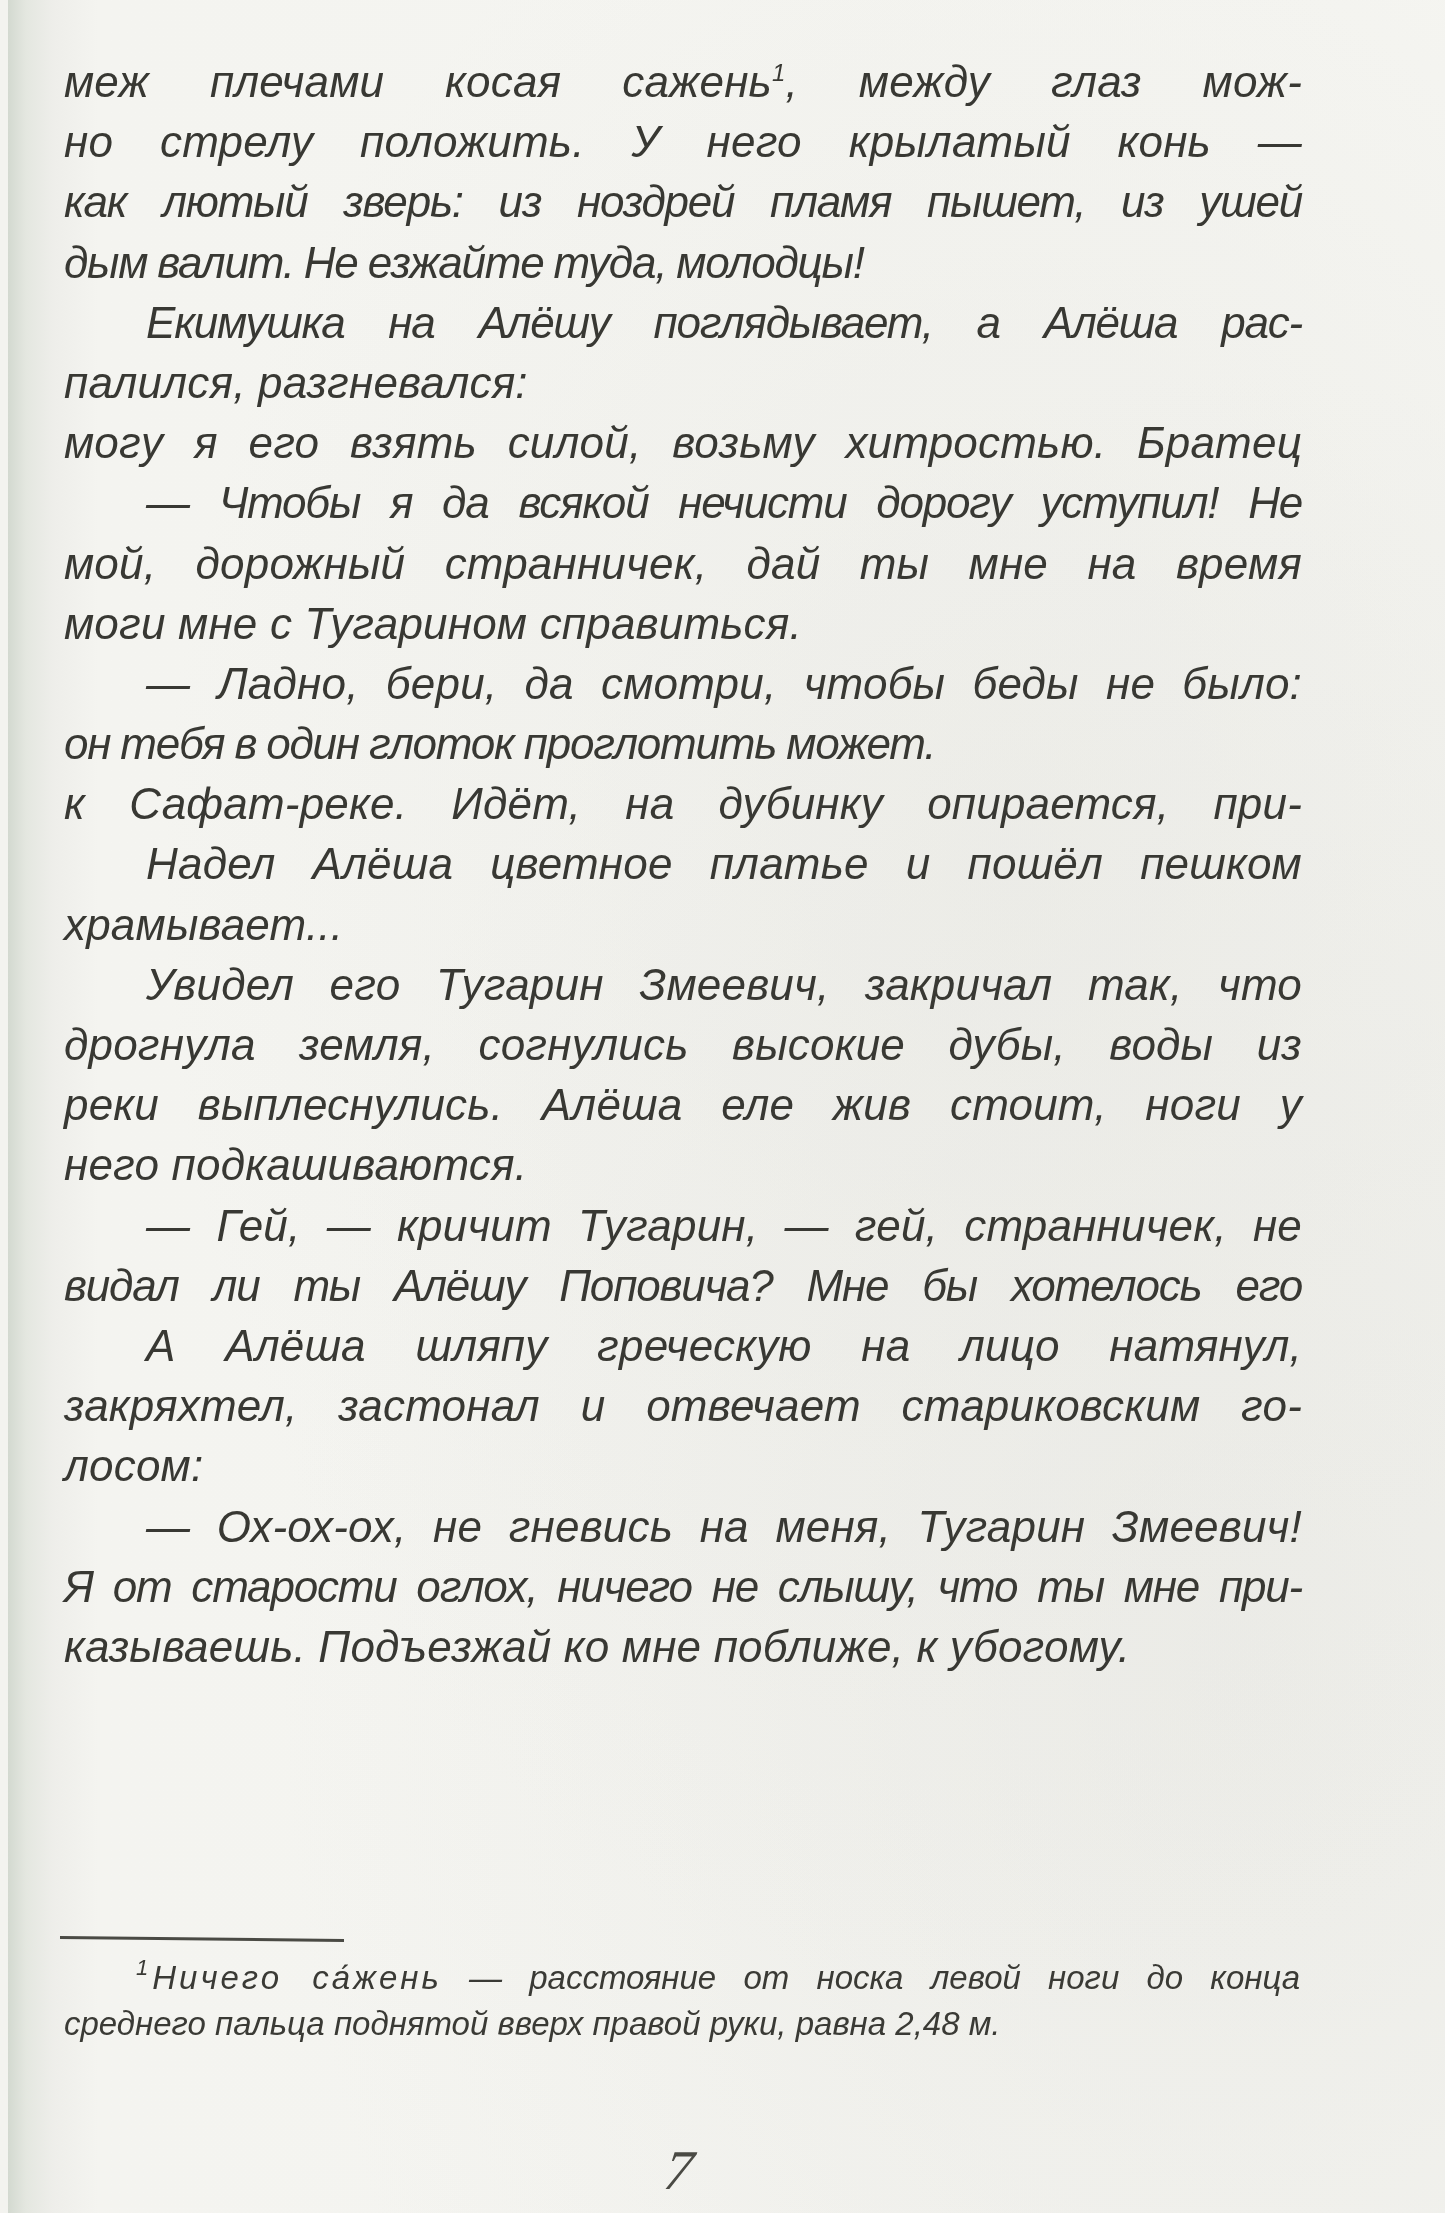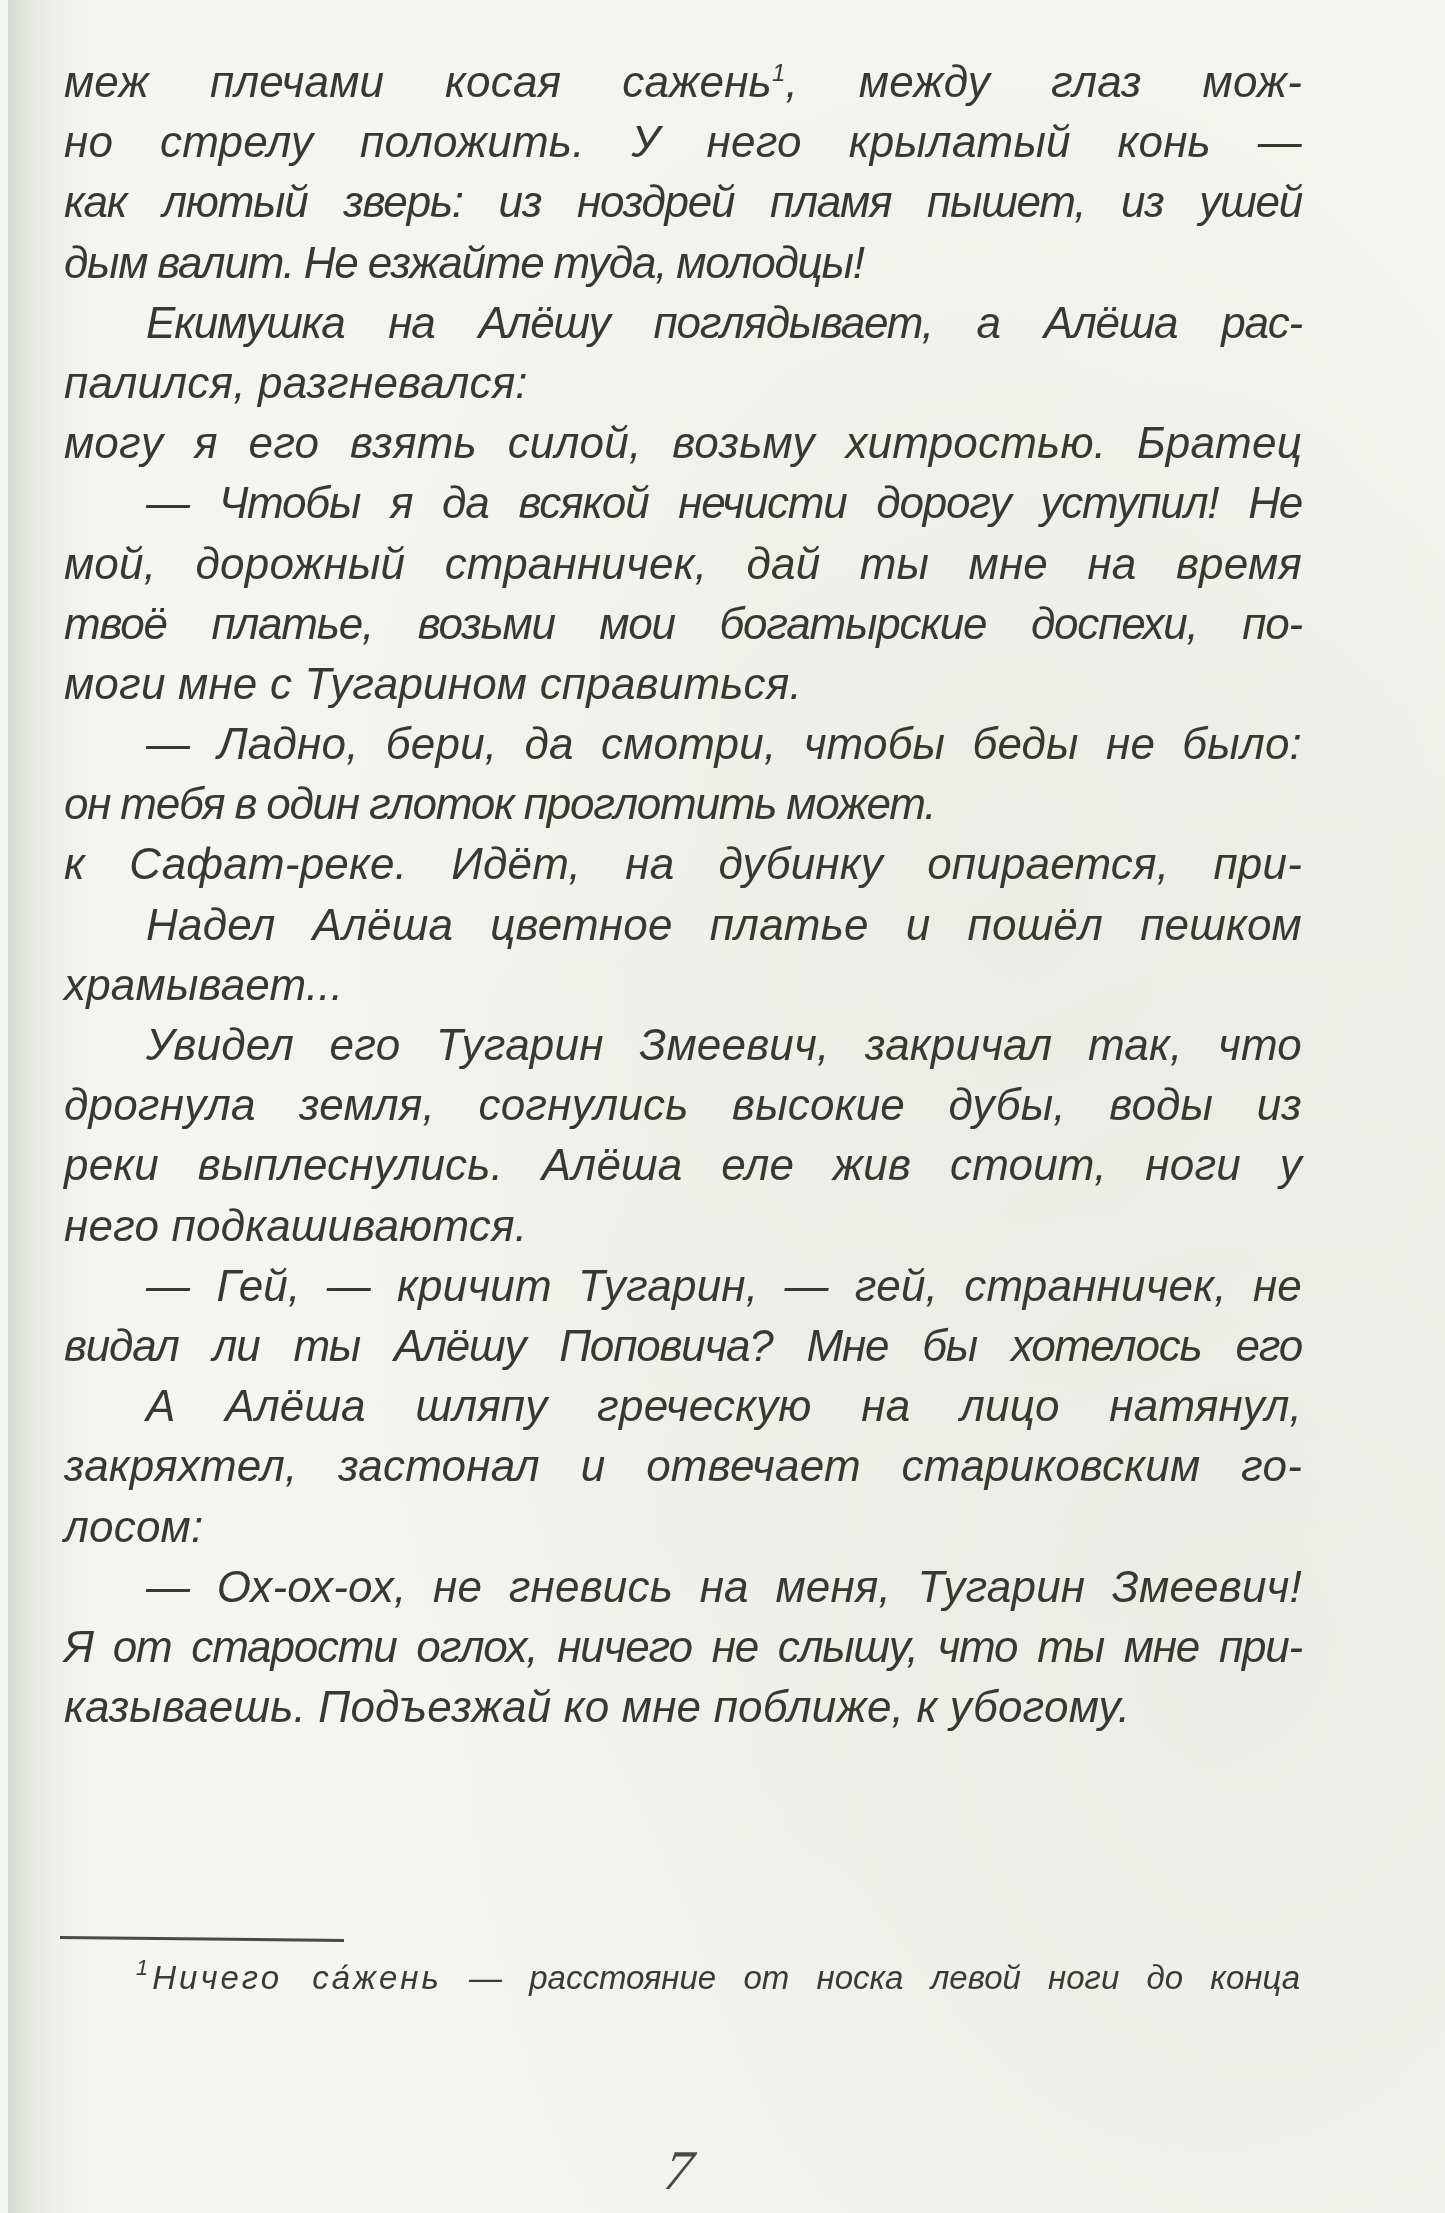--- a/index.html
+++ b/index.html
@@ -121,21 +121,20 @@
   <div class="body-text">
     <span class="line"><span>меж плечами косая сажень</span><sup class="fn">1</sup><span>, между глаз мож-</span></span>
     <span class="line">но стрелу положить. У него крылатый конь —</span>
     <span class="line tight">как лютый зверь: из ноздрей пламя пышет, из ушей</span>
     <span class="line last tight">дым валит. Не езжайте туда, молодцы!</span>
     <span class="line indent tight">Екимушка на Алёшу поглядывает, а Алёша рас-</span>
     <span class="line last">палился, разгневался:</span>
     <span class="line">могу я его взять силой, возьму хитростью. Братец</span>
     <span class="line indent tight">— Чтобы я да всякой нечисти дорогу уступил! Не</span>
     <span class="line">мой, дорожный странничек, дай ты мне на время</span>
-    <span class="line tight">твоё платье, возьми мои богатырские доспехи, по-</span>
     <span class="line last">моги мне с Тугарином справиться.</span>
     <span class="line indent">— Ладно, бери, да смотри, чтобы беды не было:</span>
     <span class="line last tight">он тебя в один глоток проглотить может.</span>
     <span class="line">к Сафат-реке. Идёт, на дубинку опирается, при-</span>
     <span class="line indent">Надел Алёша цветное платье и пошёл пешком</span>
     <span class="line last">храмывает...</span>
     <span class="line indent">Увидел его Тугарин Змеевич, закричал так, что</span>
     <span class="line">дрогнула земля, согнулись высокие дубы, воды из</span>
     <span class="line">реки выплеснулись. Алёша еле жив стоит, ноги у</span>
     <span class="line last">него подкашиваются.</span>
@@ -146,17 +145,18 @@
     <span class="line last">лосом:</span>
     <span class="line indent">— Ох-ох-ох, не гневись на меня, Тугарин Змеевич!</span>
     <span class="line tight">Я от старости оглох, ничего не слышу, что ты мне при-</span>
     <span class="line last">казываешь. Подъезжай ко мне поближе, к убогому.</span>
   </div>
 
   <div class="footnote-rule"></div>
 
   <div class="footnote">
     <span class="fn-line indent"><span class="fn-marker">1</span><span class="fn-term">Ничего са́жень</span><span> — расстояние от носка левой ноги до конца</span></span>
+    <span class="fn-line last">среднего пальца поднятой вверх правой руки, равна 2,48 м.</span>
   </div>
 
   <div class="page-number"><span>7</span></div>
 
 </div>
 
 </body></html>

